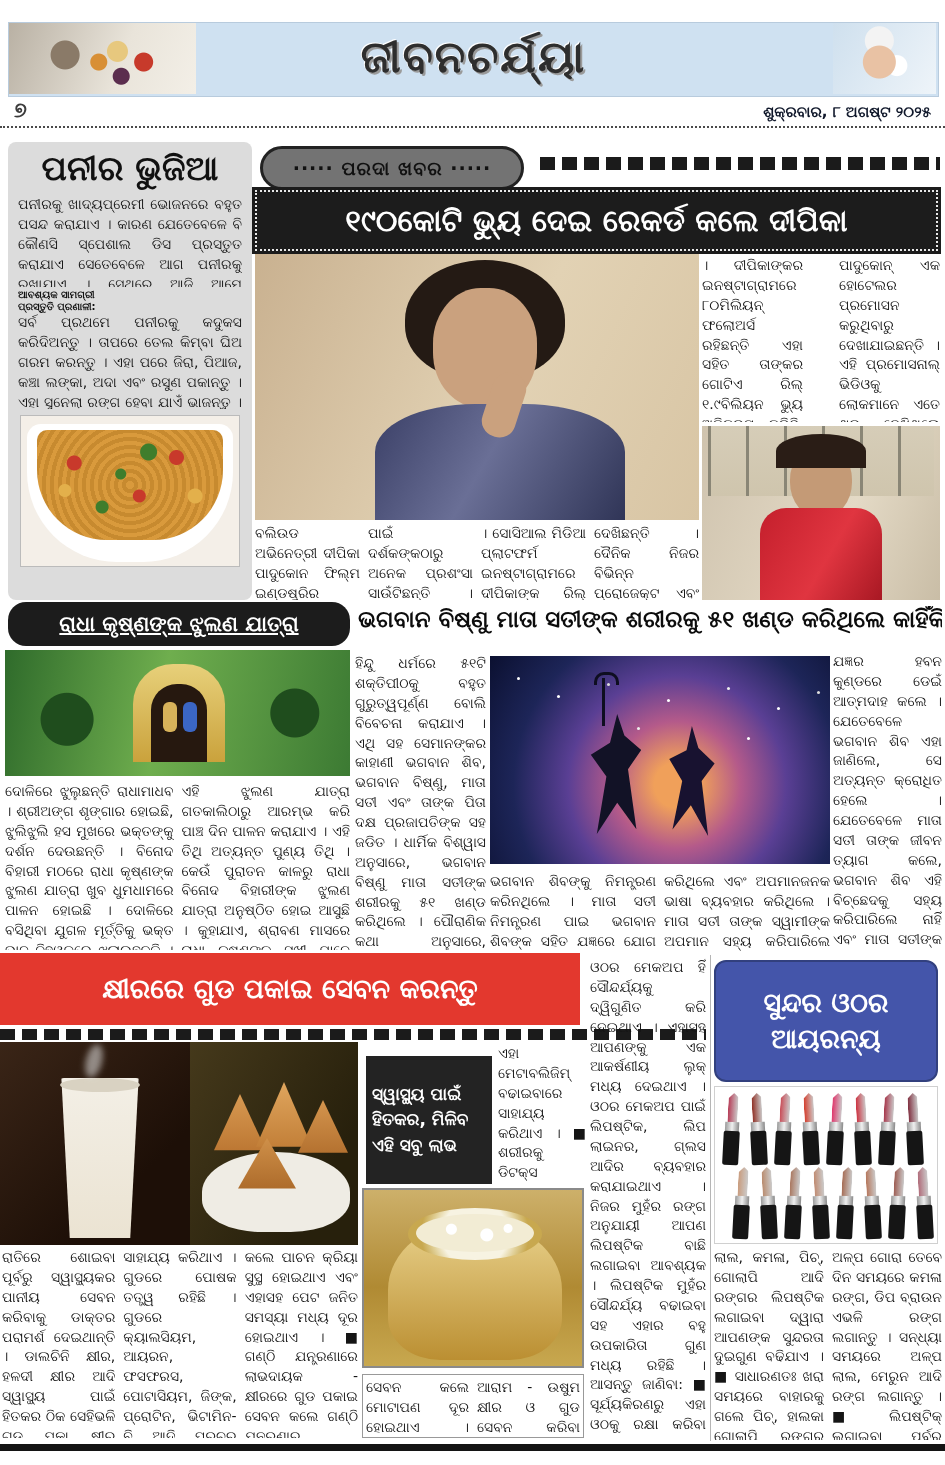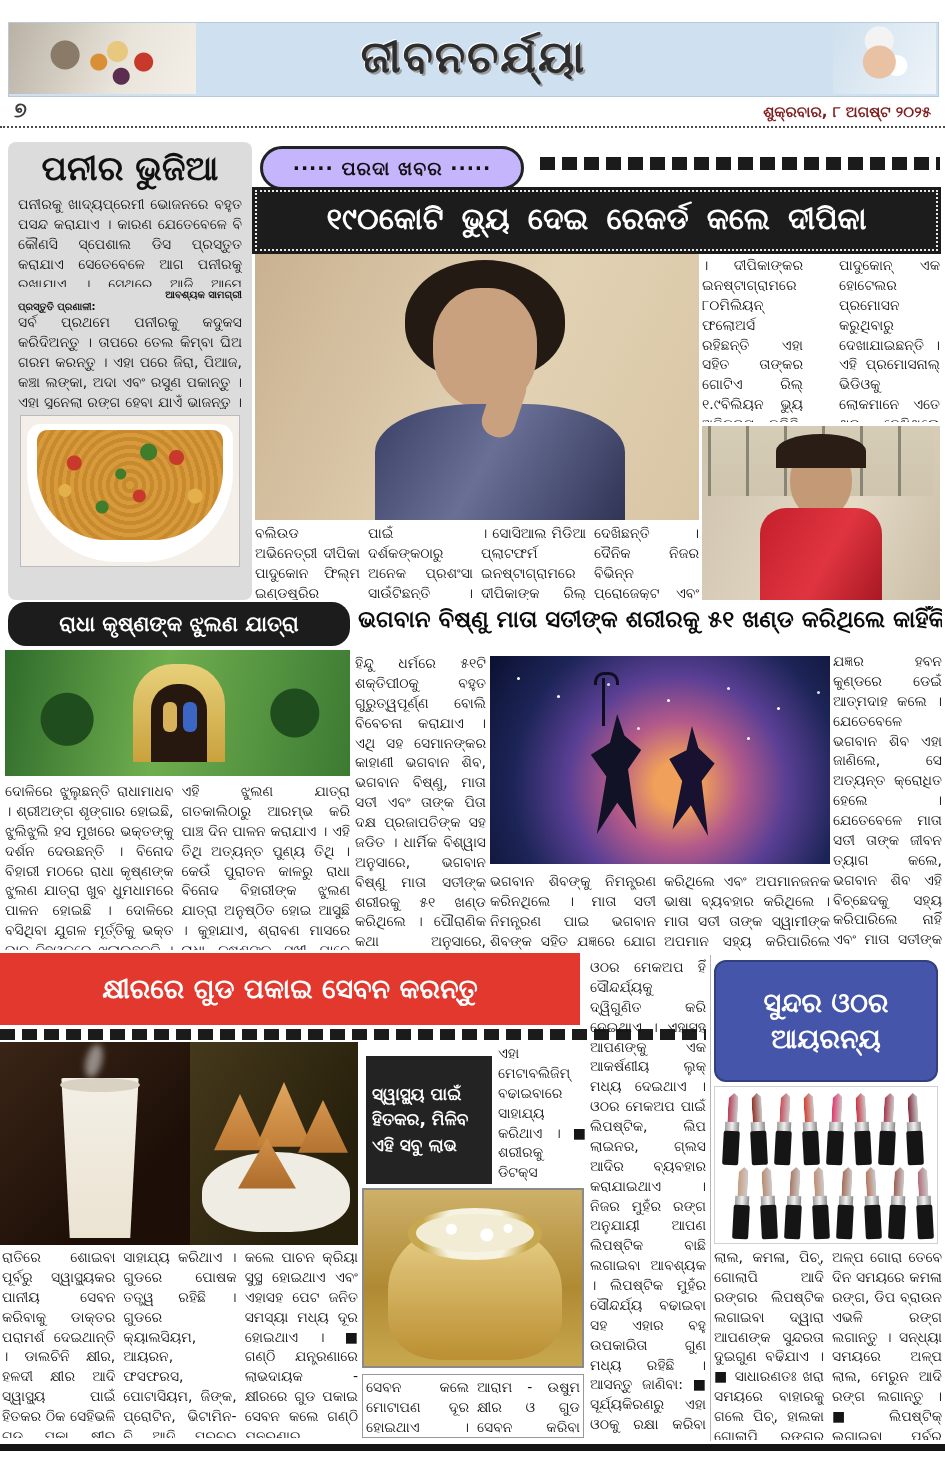--- a/index.html
+++ b/index.html
@@ -34,52 +34,52 @@
     <div class="abs" style="left:0;right:0;top:8px;text-align:center;font-size:44px;font-weight:bold;color:#2e2e2e;
                 text-shadow:2px 2px 0 #9a9a9a,-1px -1px 0 #ffffff;letter-spacing:2px;">ଜୀବନଚର୍ଯ୍ୟା</div>
     <div class="photo" style="left:824px;top:0;width:103px;height:71px;background:
            radial-gradient(circle at 45% 55%,#e9c2a4 0 16px,transparent 17px),
            radial-gradient(circle at 62% 60%,#ffffff 0 10px,transparent 11px),
            radial-gradient(circle at 45% 25%,#f3f3f3 0 14px,transparent 15px),
            linear-gradient(120deg,#cfe0ee,#eef4f9);"></div>
   </div>
 
   <div class="abs" style="left:14px;top:98px;font-size:21px;font-weight:bold;color:#3c3c3c;">୭</div>
-  <div class="abs" style="right:14px;top:103px;font-size:15px;font-weight:bold;color:#7f1d1d;">ଶୁକ୍ରବାର, ୮ ଅଗଷ୍ଟ ୨୦୨୫</div>
+  <div class="abs" style="right:14px;top:103px;font-size:15px;font-weight:bold;color:#0f172a;">ଶୁକ୍ରବାର, ୮ ଅଗଷ୍ଟ ୨୦୨୫</div>
   <div class="abs rule-dotted" style="left:0;top:126px;width:945px;height:0;"></div>
 
   <div class="abs" style="left:8px;top:142px;width:244px;height:458px;background:#dcdcdc;border-radius:8px;
               padding:6px 10px;box-sizing:border-box;overflow:hidden;">
     <div style="text-align:center;font-size:34px;font-weight:bold;color:#111;line-height:1.1;margin:2px 0 8px 0;">ପନୀର ଭୁଜିଆ</div>
     <div class="txt" style="height:92px;">ପନୀରକୁ ଖାଦ୍ୟପ୍ରେମୀ ଭୋଜନରେ ବହୁତ ପସନ୍ଦ କରାଯାଏ । କାରଣ ଯେତେବେଳେ ବି କୌଣସି ସ୍ପେଶାଲ ଡିସ ପ୍ରସ୍ତୁତ କରାଯାଏ ସେତେବେଳେ ଆଗ ପନୀରକୁ ରଖାଯାଏ । ସେଥିରେ ଆଜି ଆମେ ଆପଣଙ୍କ ପାଇଁ ଟେଷ୍ଟ ପ୍ରସ୍ତୁତ ହେଉଥିବା ମସଲାଦାର ପନୀର ଭୁଜିଆ ନେଇ ଆସିଛୁ । ତେବେ ଆସନ୍ତୁ ଜାଣିବା ଏହା ବନାଇବାର ପ୍ରସ୍ତୁତି ।</div>
-    <div style="font-size:10px;font-weight:bold;margin-top:2px;text-align:right;">ଆବଶ୍ୟକ ସାମଗ୍ରୀ</div>
+    <div style="font-size:10px;font-weight:bold;margin-top:2px;">ଆବଶ୍ୟକ ସାମଗ୍ରୀ</div>
     <div style="font-size:10px;font-weight:bold;">ପ୍ରସ୍ତୁତି ପ୍ରଣାଳୀ:</div>
     <div class="txt" style="height:96px;">ସର୍ବ ପ୍ରଥମେ ପନୀରକୁ କଦୁକସ କରିଦିଅନ୍ତୁ । ତାପରେ ତେଲ କିମ୍ବା ଘିଅ ଗରମ କରନ୍ତୁ । ଏହା ପରେ ଜିରା, ପିଆଜ, କଞ୍ଚା ଲଙ୍କା, ଅଦା ଏବଂ ରସୁଣ ପକାନ୍ତୁ । ଏହା ସୁନେଲା ରଙ୍ଗ ହେବା ଯାଏଁ ଭାଜନ୍ତୁ । ଏହା ପରେ ଟୋମଟୋ ପକାଇ ପାଞ୍ଚ ମିନିଟ ଦିଅନ୍ତୁ । ତାପରେ ଖୁରିଆ ମସଲା ପକାଇ ଭାଜନ୍ତୁ । ଏହା ପରେ ମସଲାରେ ପନୀର ପକାଇ ଭାଜନ୍ତୁ । ଅଳ୍ପ ଭାଜି ହେବା ପରେ ପ୍ରସ୍ତୁତ ହୋଇଗଲା ଆପଣଙ୍କର ପନୀର ଭୁଜିଆ ।</div>
     <div class="photo" style="position:relative;left:0;top:6px;width:218px;height:150px;margin:0 auto;background:#f4efe8;border:1px solid #bbb;">
       <div style="position:absolute;left:6px;top:8px;right:6px;bottom:4px;background:#ffffff;border-radius:14px 14px 90px 90px;"></div>
       <div style="position:absolute;left:16px;top:14px;right:16px;bottom:26px;border-radius:10px 10px 70px 70px;background:
         radial-gradient(circle at 20% 30%,#c8392b 0 7px,transparent 8px),
         radial-gradient(circle at 75% 25%,#c8392b 0 7px,transparent 8px),
         radial-gradient(circle at 55% 60%,#c8392b 0 6px,transparent 7px),
         radial-gradient(circle at 35% 70%,#3f7d2c 0 6px,transparent 7px),
         radial-gradient(circle at 60% 20%,#3f7d2c 0 8px,transparent 9px),
         radial-gradient(circle at 45% 40%,#3f7d2c 0 5px,transparent 6px),
         radial-gradient(circle at 85% 60%,#e3b04b 0 7px,transparent 8px),
         radial-gradient(circle at 15% 55%,#e3b04b 0 6px,transparent 7px),
         repeating-radial-gradient(circle at 50% 50%,#d99a3c 0 4px,#c78a2f 4px 8px);"></div>
     </div>
   </div>
 
   <div class="abs" style="left:260px;top:146px;width:258px;height:38px;border:3px solid #222;border-radius:22px;
-              background:#c4b5fd;display:flex;align-items:center;justify-content:center;">
+              background:#737373;display:flex;align-items:center;justify-content:center;">
     <span style="font-size:19px;font-weight:bold;color:#111;letter-spacing:1px;">····· ପରଦା ଖବର ·····</span>
   </div>
   <div class="abs dash-sep" style="left:540px;top:157px;width:400px;height:13px;"></div>
 
-  <div class="abs banner-black" style="left:255px;top:190px;width:683px;height:61px;border:2px dotted #e8e8e8;box-shadow:0 0 0 3px #1c1c1c;box-sizing:border-box;font-family:Liberation Mono, monospace;">
+  <div class="abs banner-black" style="left:255px;top:190px;width:683px;height:61px;border:2px dotted #e8e8e8;box-shadow:0 0 0 3px #1c1c1c;box-sizing:border-box;">
     <span style="font-size:30px;font-weight:bold;white-space:nowrap;">୧୯୦କୋଟି ଭ୍ୟୁ ଦେଇ ରେକର୍ଡ କଲେ ଦୀପିକା</span>
   </div>
 
   <div class="photo" style="left:255px;top:254px;width:444px;height:266px;background:linear-gradient(115deg,#c9b untouched,#c9b190,#e2d2b4 55%,#d8c5a4);background:linear-gradient(115deg,#c9b190,#e2d2b4 55%,#d8c5a4);">
     <div style="position:absolute;left:150px;top:6px;width:160px;height:120px;border-radius:50% 50% 45% 45%;background:#241a14;"></div>
     <div style="position:absolute;left:178px;top:34px;width:104px;height:120px;border-radius:46%;background:#caa17e;"></div>
     <div style="position:absolute;left:196px;top:140px;width:70px;height:40px;background:
          radial-gradient(circle at 20% 50%,#f5f2ea 0 5px,transparent 6px),
          radial-gradient(circle at 50% 60%,#f5f2ea 0 6px,transparent 7px),
          radial-gradient(circle at 80% 45%,#f5f2ea 0 5px,transparent 6px),transparent;"></div>
@@ -99,21 +99,21 @@
     <div style="position:absolute;left:58px;top:82px;width:122px;height:92px;border-radius:26px 26px 0 0;background:linear-gradient(120deg,#c41f2c,#e03540 55%,#a81823);"></div>
   </div>
 
   <div class="abs cols" style="left:255px;top:524px;width:444px;height:76px;">
     <div class="txt" style="height:76px;">ବଲିଉଡ ଅଭିନେତ୍ରୀ ଦୀପିକା ପାଦୁକୋନ ଫିଲ୍ମ ଇଣ୍ଡଷ୍ଟ୍ରିର ସବୁଠାରୁ ଜଣାଶୁଣା ଚେହେରା । ତାଙ୍କର ଦମଦାର ଅଭିନୟ</div>
     <div class="txt" style="height:76px;">ପାଇଁ ଦର୍ଶକଙ୍କଠାରୁ ଅନେକ ପ୍ରଶଂସା ସାଉଁଟିଛନ୍ତି । ତେବେ ଅଭିନୟ ବ୍ୟତୀତ ଦୀପିକା ଏବେ ଆଉ ଏକ ନୂଆ ରେକର୍ଡ କରିଛନ୍ତି</div>
     <div class="txt" style="height:76px;">। ସୋସିଆଲ ମିଡିଆ ପ୍ଲାଟଫର୍ମ ଇନଷ୍ଟାଗ୍ରାମରେ ଦୀପିକାଙ୍କ ରିଲ୍ ଭିଡିଓ ସବୁଠାରୁ ଅଧିକ ଲୋକପ୍ରିୟ ହେବା ସହ ସବୁଠୁ ଅଧିକ ଦର୍ଶକ</div>
     <div class="txt" style="height:76px;">ଦେଖିଛନ୍ତି । ଦୈନିକ ନିଜର ବିଭିନ୍ନ ପ୍ରୋଜେକ୍ଟ ଏବଂ ବ୍ୟକ୍ତିଗତ ଜୀବନ ବିଷୟରେ ଇନଷ୍ଟାଗ୍ରାମରେ ପୋଷ୍ଟ କରି ଅପଡେଟ୍ ଦେଇଥାନ୍ତି</div>
   </div>
 
-  <div class="abs banner-black" style="left:8px;top:602px;width:342px;height:44px;border-radius:18px;">
+  <div class="abs banner-black" style="left:8px;top:602px;width:342px;height:44px;border-radius:18px;text-decoration:underline;">
     <span style="font-size:21px;font-weight:bold;white-space:nowrap;">ରାଧା କୃଷ୍ଣଙ୍କ ଝୁଲଣ ଯାତ୍ରା</span>
   </div>
   <div class="photo" style="left:5px;top:650px;width:345px;height:126px;background:
          radial-gradient(circle at 18% 55%,#1f4d1d 0 26px,transparent 27px),
          radial-gradient(circle at 84% 50%,#1f4d1d 0 24px,transparent 25px),
          linear-gradient(100deg,#2f6b2b,#6fae4e 45%,#3c7a33);">
     <div style="position:absolute;left:128px;top:14px;width:92px;height:98px;border-radius:40px 40px 0 0;background:linear-gradient(#e7d07a,#caa23c);"></div>
     <div style="position:absolute;left:146px;top:34px;width:56px;height:78px;border-radius:26px 26px 0 0;background:#26180f;"></div>
     <div style="position:absolute;left:158px;top:52px;width:14px;height:30px;border-radius:6px;background:#d7b25a;"></div>
     <div style="position:absolute;left:178px;top:52px;width:14px;height:30px;border-radius:6px;background:#3b66c4;"></div>

